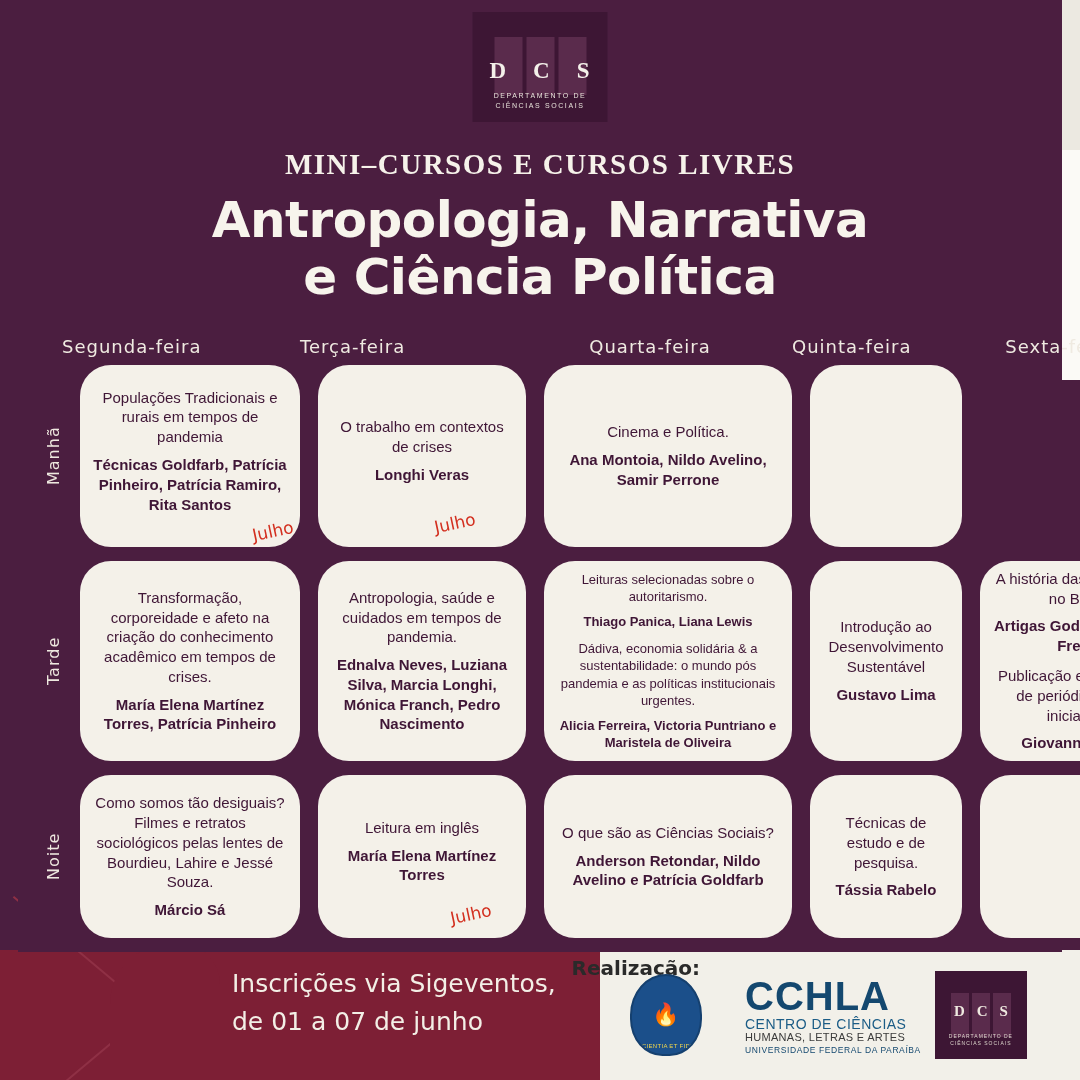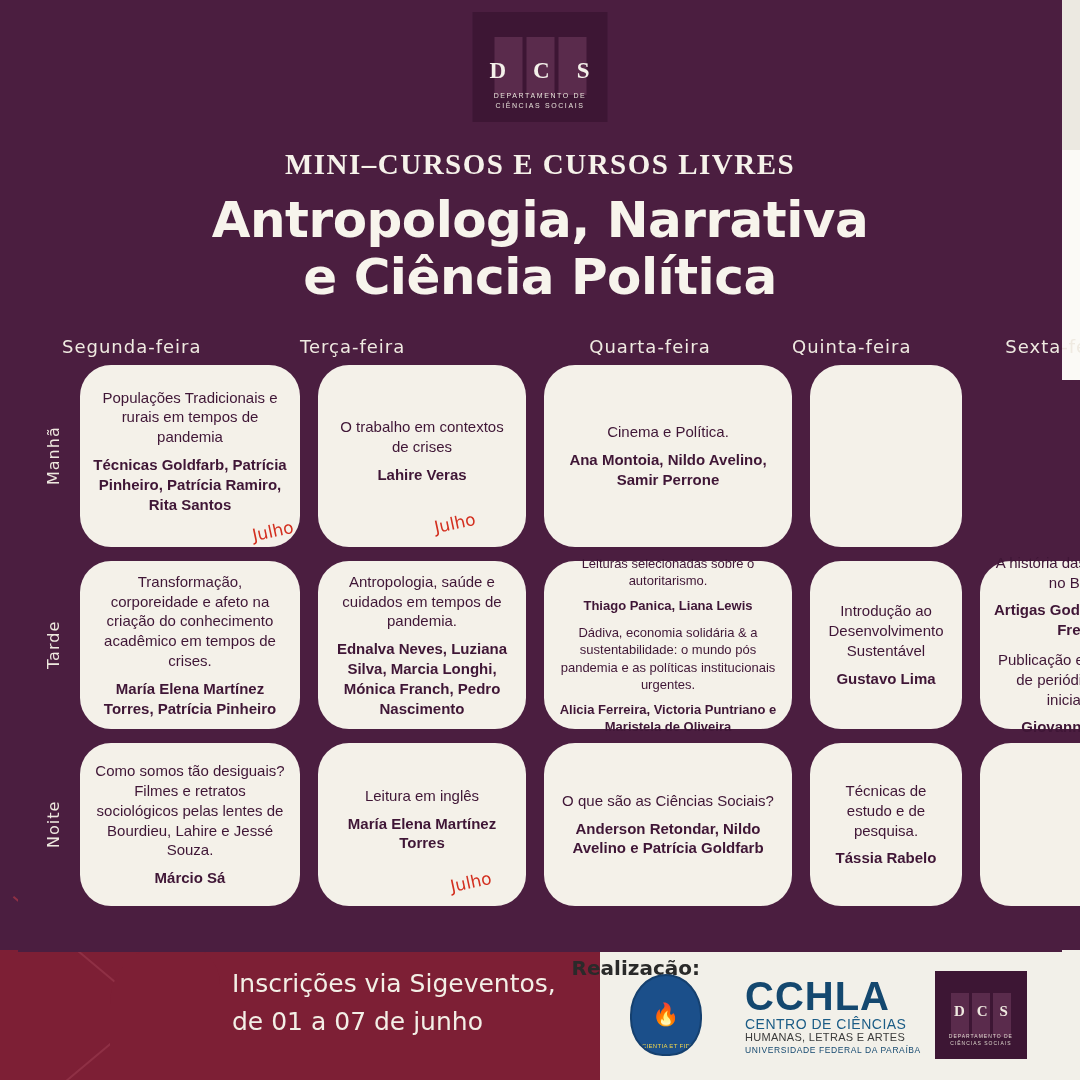--- a/index.html
+++ b/index.html
@@ -125,21 +125,21 @@
   .cell.small .ctitle, .cell.small .cnames { font-size: 13px; }
   .cell.empty { }
   .julho {
     position: absolute; color: #d32f1f; font-size: 17px;
     transform: rotate(-12deg);
     font-family: "DejaVu Sans", sans-serif;
   }
 
   
   .row-1 .cell { height: 182px; }
-  .row-2 .cell { height: 168px; }
+  .row-2 .cell { height: 200px; }
   .row-3 .cell { height: 163px; }
 
   
   #inscricoes {
     position: absolute; left: 232px; bottom: 38px; width: 400px;
     color: #f3efe6; font-size: 25px; line-height: 1.55; z-index: 5;
     font-family: "DejaVu Sans", sans-serif;
   }
   #realizacao {
     position: absolute; right: 380px; bottom: 100px; color: #2a2a2a;
@@ -244,21 +244,21 @@
             <div class="ctitle">Populações Tradicionais e rurais em tempos de pandemia</div>
             <div class="cnames">Técnicas Goldfarb, Patrícia Pinheiro, Patrícia Ramiro, Rita Santos</div>
           </div>
           <span class="julho" style="right:6px; bottom:6px;">Julho</span>
         </div>
 
 
         <div class="cell">
           <div class="block">
             <div class="ctitle">O trabalho em contextos de crises</div>
-            <div class="cnames">Lahire Veras</div>
+            <div class="cnames">Longhi Veras</div>
           </div>
           <span class="julho" style="right:50px; bottom:14px;">Julho</span>
         </div>
 
         <div class="cell">
           <div class="block">
             <div class="ctitle">Cinema e Política.</div>
             <div class="cnames">Ana Montoia, Nildo Avelino, Samir Perrone</div>
           </div>
         </div>

